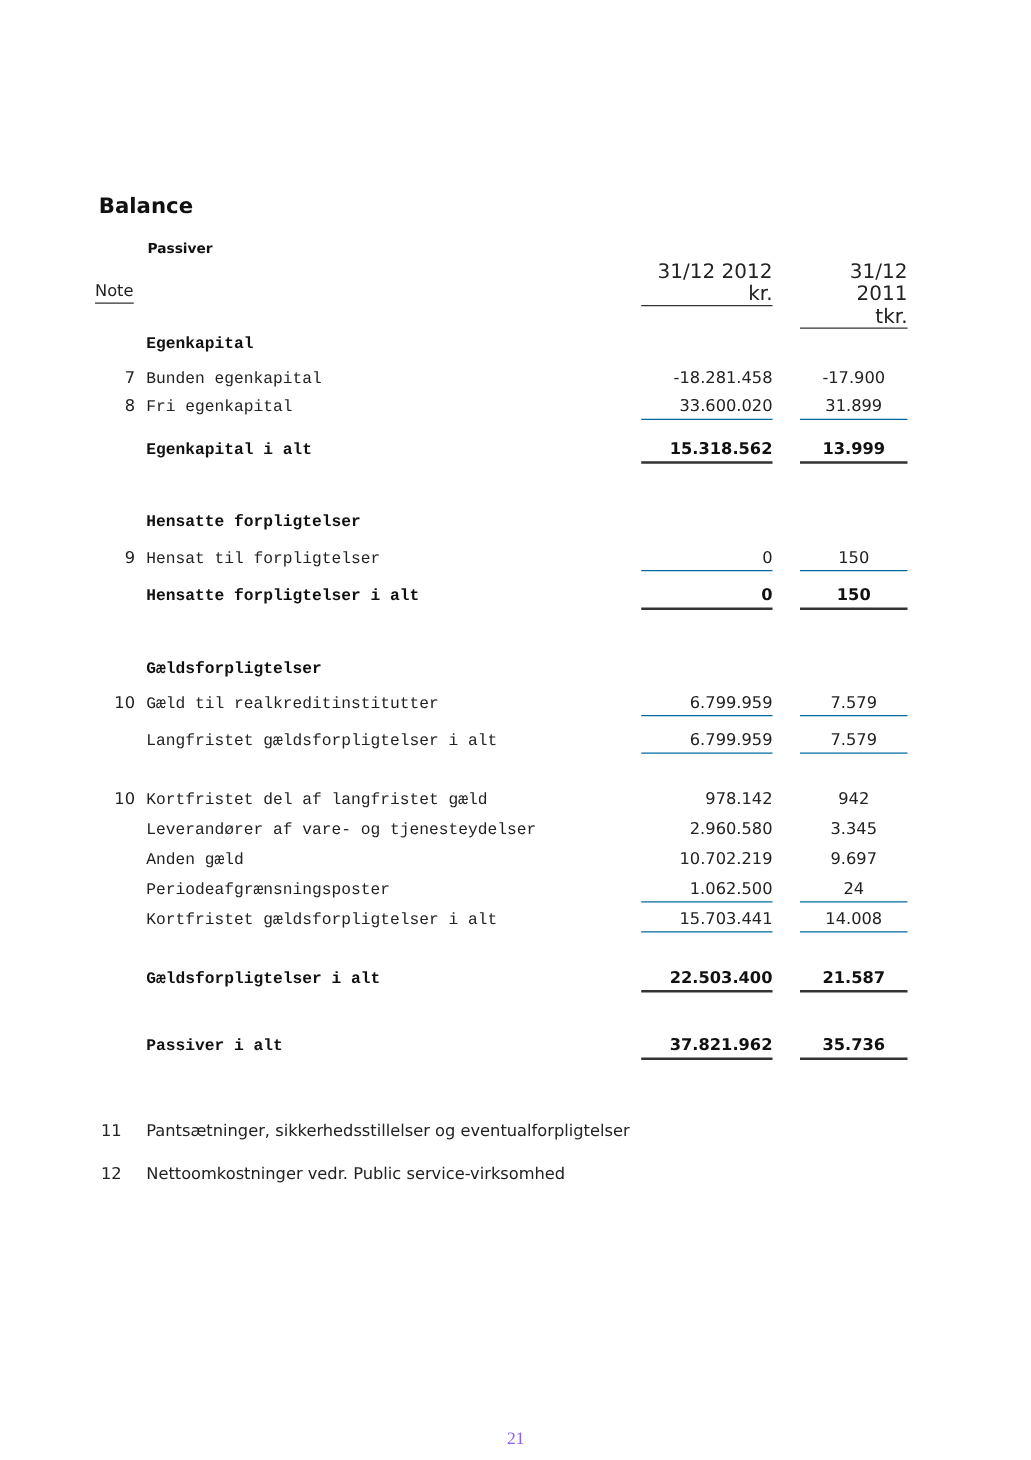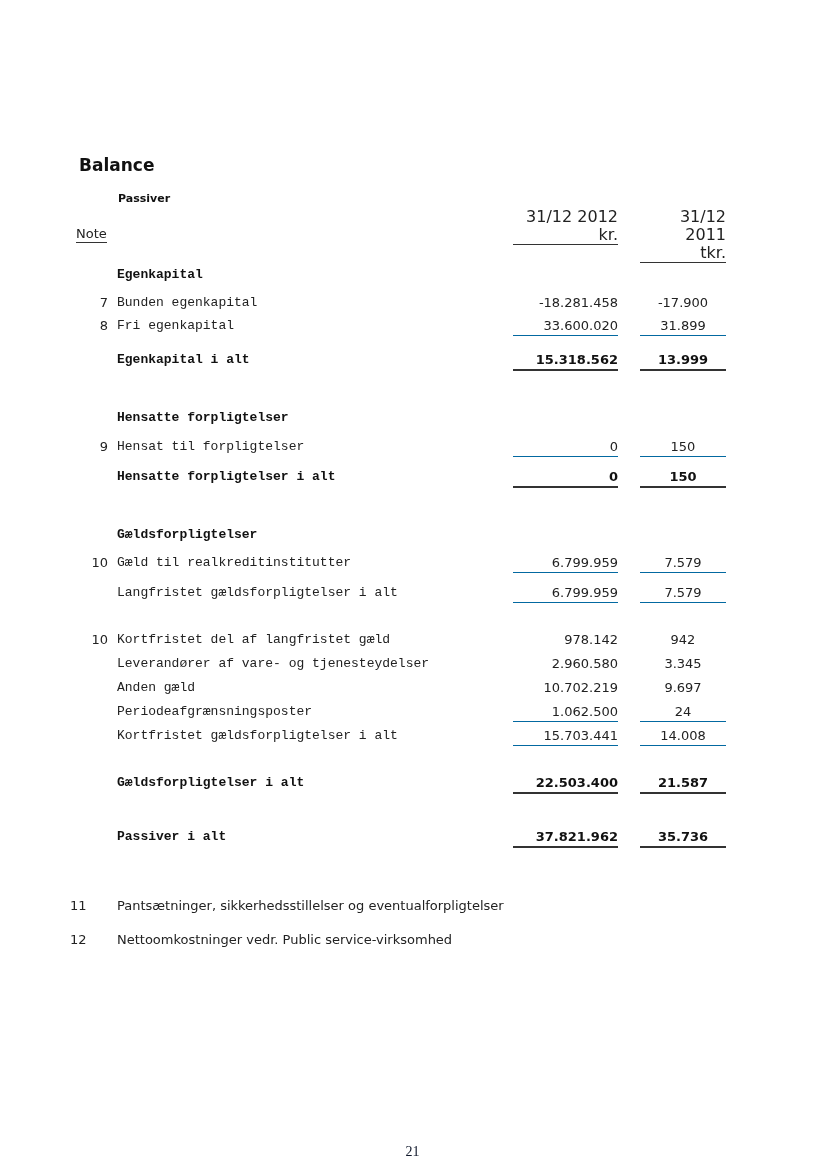--- a/index.html
+++ b/index.html
@@ -111,35 +111,35 @@
       left: 0;
       width: 825px;
       font-size: 13px;
       line-height: 18px;
       color: #222;
     }
     .footnote .note {
       position: absolute;
       left: 70px;
       width: 38px;
-      text-align: left;
+      text-align: center;
     }
     .footnote .label {
       position: absolute;
       left: 117px;
     }
     .page-number {
       position: absolute;
       left: 0;
       width: 825px;
       top: 1144px;
       text-align: center;
       font-family: "Liberation Serif", serif;
       font-size: 14px;
-      color: #0f172a;
+      color: #8b5cf6;
     }
   </style>
 </head>
 <body>
 
 <div class="page-title">Balance</div>
 <div class="section-title">Passiver</div>
 
 <div class="note-head">Note</div>
 <div class="col-head c1">

